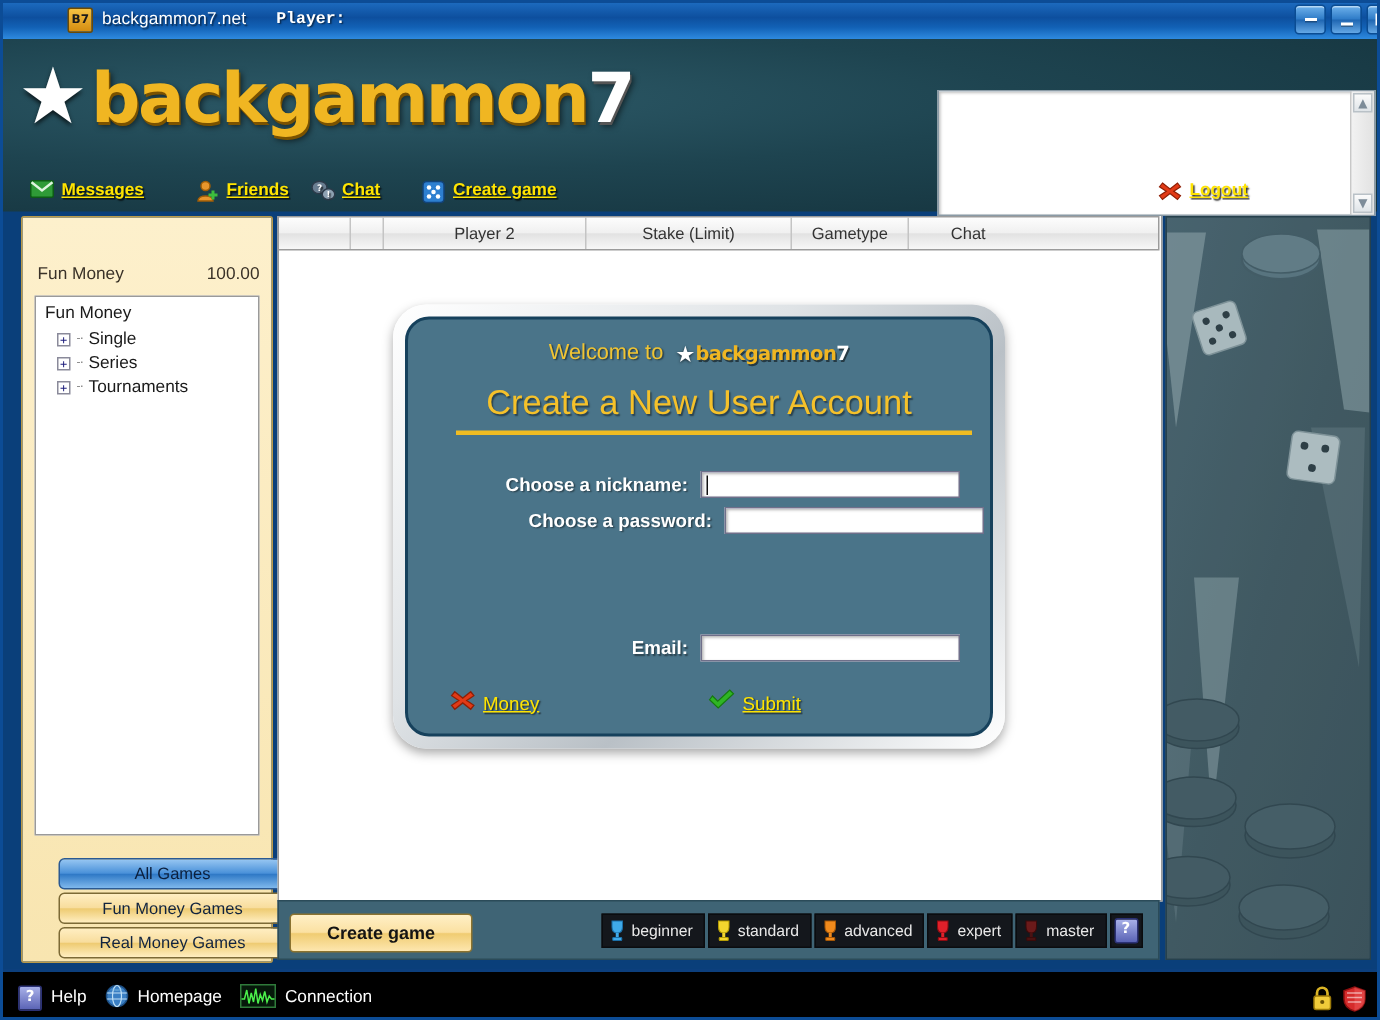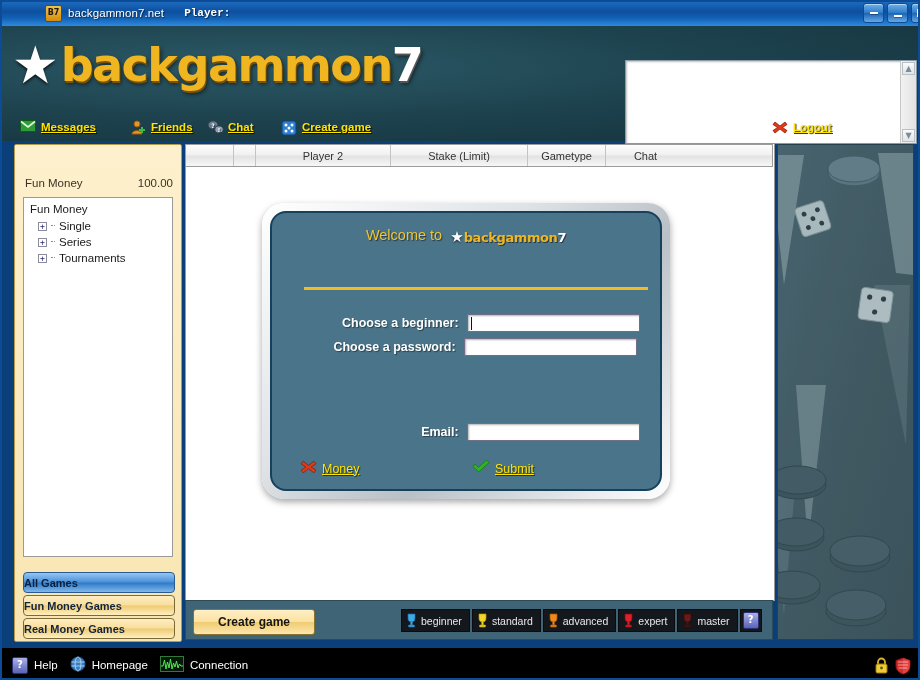--- a/index.html
+++ b/index.html
@@ -124,23 +124,23 @@
   .tree-root{position:absolute;left:6px;top:5px;font-size:11.5px;color:#1a1a1a;}
   .tree-node{position:absolute;left:14px;display:flex;align-items:center;gap:4px;
     font-size:11.5px;color:#1a1a1a;cursor:pointer;}
   .tree-plus{
     width:9px;height:9px;border:1px solid #8a8a9a;background:#fff;
     font-size:8px;line-height:7px;text-align:center;color:#1a1a7a;
     font-family:"DejaVu Sans Mono",monospace;box-sizing:border-box;flex:0 0 auto;
   }
   .tree-dots{width:4px;height:1px;border-top:1px dotted #909090;}
   .filt-btn{
-    position:absolute;left:8px;width:150px;height:19px;border-radius:4px;
-    display:flex;align-items:center;justify-content:flex-start;
-    font-size:11px;font-weight:bold;color:#10233f;cursor:pointer;
+    position:absolute;left:24px;width:150px;height:19px;border-radius:4px;
+    display:flex;align-items:center;justify-content:center;
+    font-size:11px;font-weight:normal;color:#10233f;cursor:pointer;
     border:1px solid #7c6a36;
     background:linear-gradient(180deg,#ffeec2 0%,#f8dd9d 48%,#eecb72 52%,#ffeec0 100%);
   }
   .filt-btn.active{
     color:#0b1f3d;border:1px solid #2b5a93;
     background:linear-gradient(180deg,#96c6f2 0%,#4a91d9 48%,#2f79c6 52%,#7fb8ec 100%);
   }
 
   
   .listpanel{
@@ -417,30 +417,31 @@
     <div class="dlg">
 
       <div class="dlg-welcome">
         <span>Welcome to</span>
         <span class="mini-logo">
           <span class="mini-star">★</span>
           <span class="mini-text"><span>backgammon</span><span class="mini-7">7</span></span>
         </span>
       </div>
 
+      <div class="dlg-title">Create a New User Account</div>
       <div class="dlg-rule"></div>
 
       <div class="frow" style="left:48px;top:101px;width:320px;">
-        <span class="flabel" style="width:140px">Choose a beginner:</span>
+        <span class="flabel" style="width:140px">Choose a nickname:</span>
         <span class="finput" style="margin-left:8px">
           <span class="caret"></span>
         </span>
       </div>
 
-      <div class="frow" style="left:45px;top:125px;width:320px;">
+      <div class="frow" style="left:64px;top:125px;width:320px;">
         <span class="flabel" style="width:140px">Choose a password:</span>
         <span class="finput" style="margin-left:8px"></span>
       </div>
 
       <div class="frow" style="left:48px;top:210px;width:320px;">
         <span class="flabel" style="width:140px">Email:</span>
         <span class="finput" style="margin-left:8px"></span>
       </div>
 
       <div class="dlg-link" style="left:28px;top:246px;">

